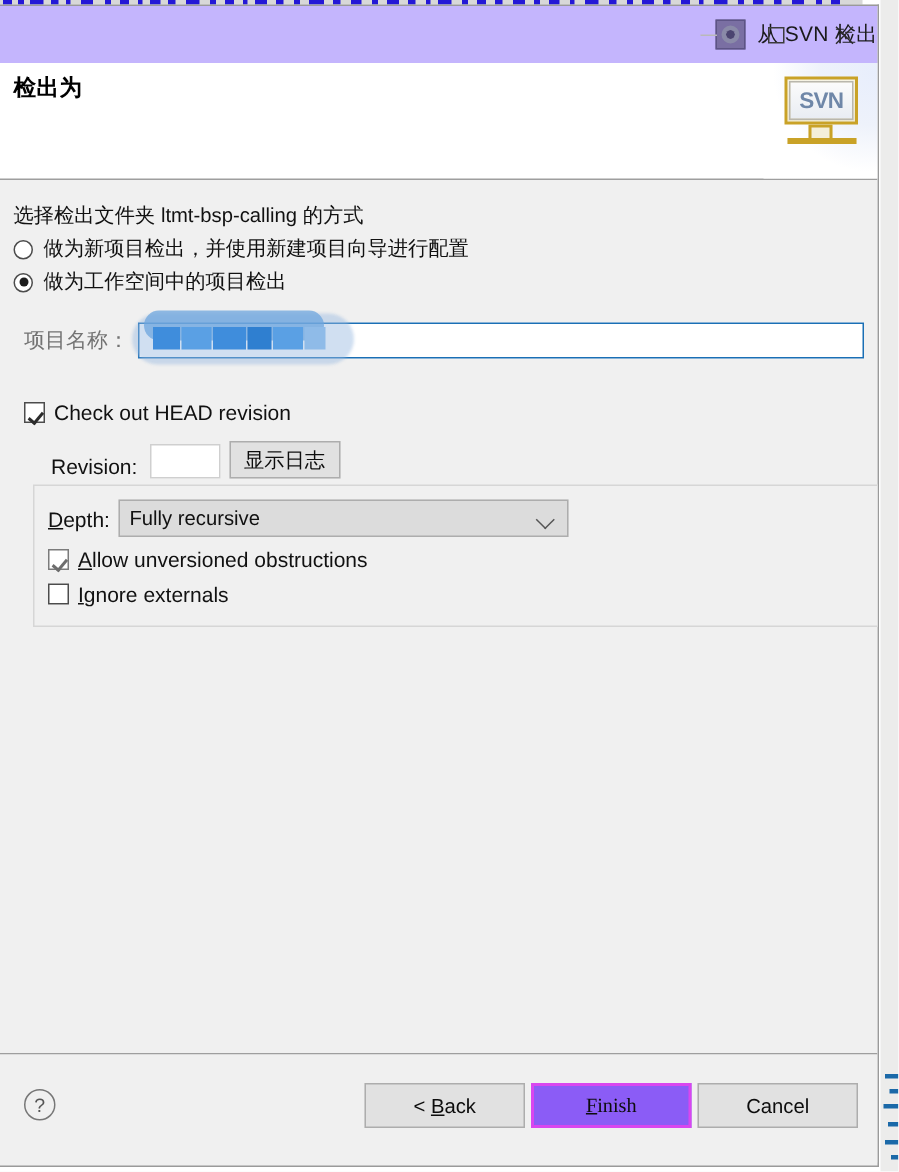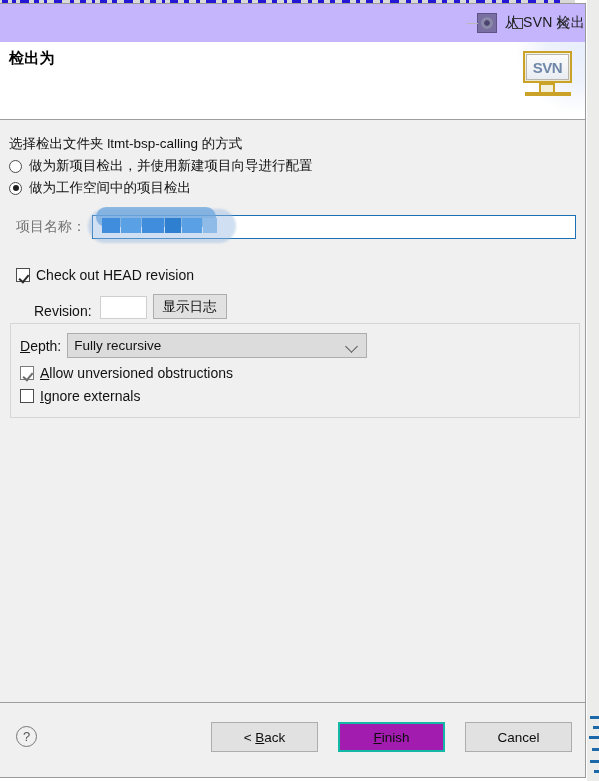--- a/index.html
+++ b/index.html
@@ -224,21 +224,21 @@
   .btn {
     background: #e1e1e1; border: 1px solid #adadad;
     font-size: 13.5px; color: #0d0d0d; box-sizing: border-box;
     font-family: "Liberation Sans", "DejaVu Sans", sans-serif;
     display: inline-flex; align-items: center; justify-content: center;
     cursor: default;
   }
   .btn-log { height: 25px; padding: 0 9px; }
 
   .group {
-    position: absolute; left: 10px; top: 203px;
+    position: absolute; left: 22px; top: 203px;
     width: 570px; height: 95px;
     border: 1px solid #d6d6d6; background: #f0f0f0;
     box-sizing: border-box;
   }
   .depth-row { display: flex; align-items: center; padding: 9px 0 0 9px; }
   .depth-label { font-size: 14px; color: #111; margin-right: 6px; }
   .combo {
     width: 300px; height: 25px; background: #dcdcdc;
     border: 1px solid #adadad; box-sizing: border-box;
     display: flex; align-items: center; position: relative;
@@ -258,26 +258,27 @@
   }
   .help-icon {
     position: absolute; left: 16px; top: 23px;
     width: 21px; height: 21px; border-radius: 50%;
     border: 1px solid #777; box-sizing: border-box;
     display: flex; align-items: center; justify-content: center;
     font-size: 13px; color: #555;
   }
   .footer .btns {
     position: absolute; right: 13px; top: 19px;
-    display: flex; gap: 20px;
+    display: flex; gap: 4px;
   }
   .btn-wiz { width: 107px; height: 30px; }
   .btn-wiz.focus {
-    border: 2px solid #14b8a6;
-    background: #a21caf;
+    border: 2px solid #d946ef;
+    background: #8b5cf6;
+    font-family: Liberation Serif, serif;
   }
   .u { text-decoration: underline; }
 </style>
 </head>
 <body>
 
 <div class="bg-strip-top">
   <i style="left:2px;width:6px"></i>
     <i style="left:12px;width:4px"></i>
     <i style="left:20px;width:9px"></i>

